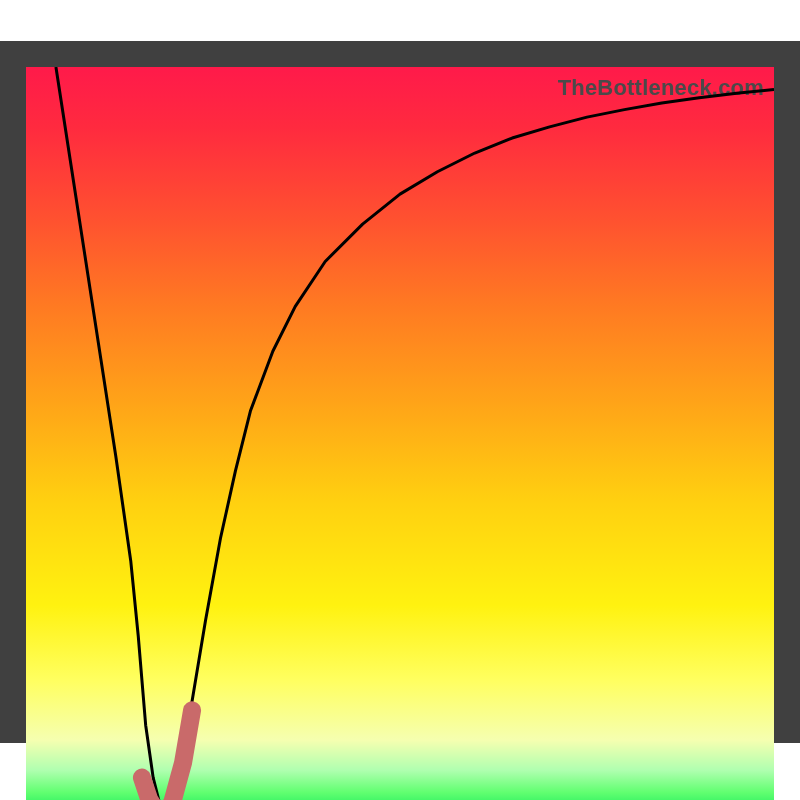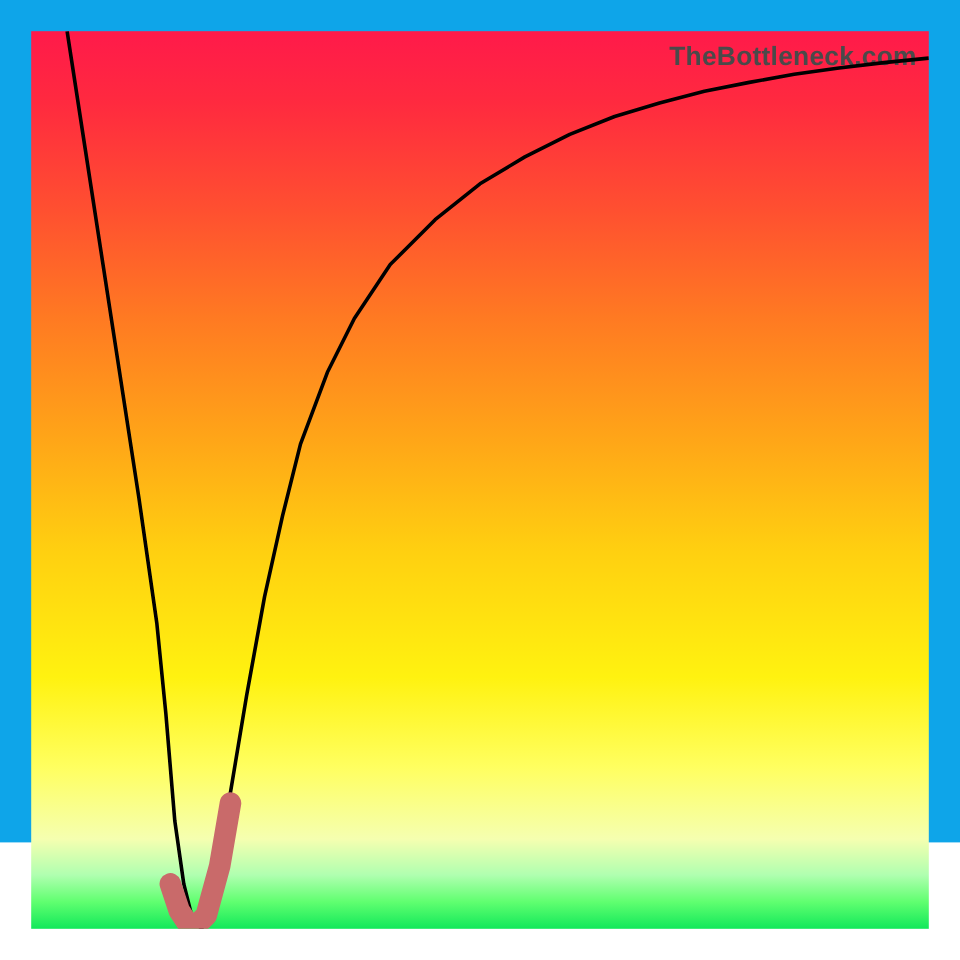--- a/index.html
+++ b/index.html
@@ -7,21 +7,22 @@
     padding: 0;
     width: 800px;
     height: 800px;
     overflow: hidden;
     font-family: Arial, Helvetica, sans-serif;
   }
   .frame {
     position: relative;
     width: 800px;
     height: 702px;
-    background: #0ea5e9;
+    background: #404040;
+    margin-top: 41px;
   }
   .plot-area {
     position: absolute;
     left: 26px;
     top: 26px;
     width: 748px;
     height: 748px;
     background: linear-gradient(
       to bottom,
       #ff1a4a 0%,

